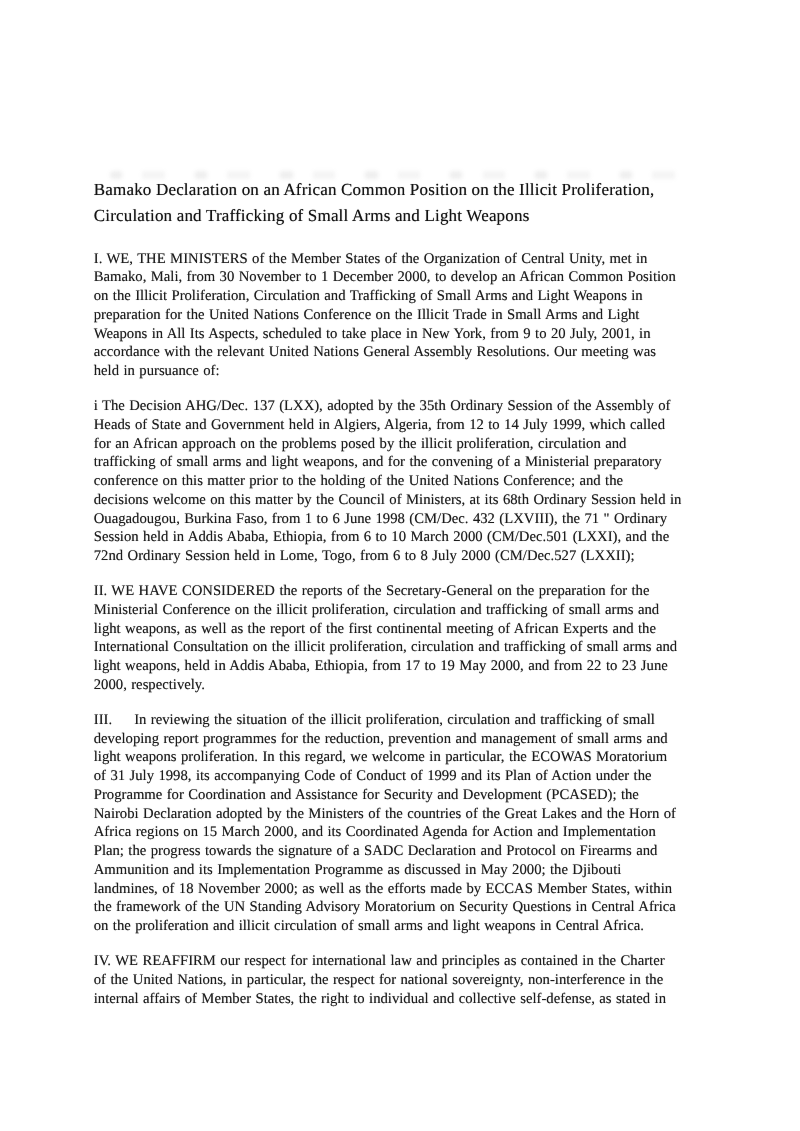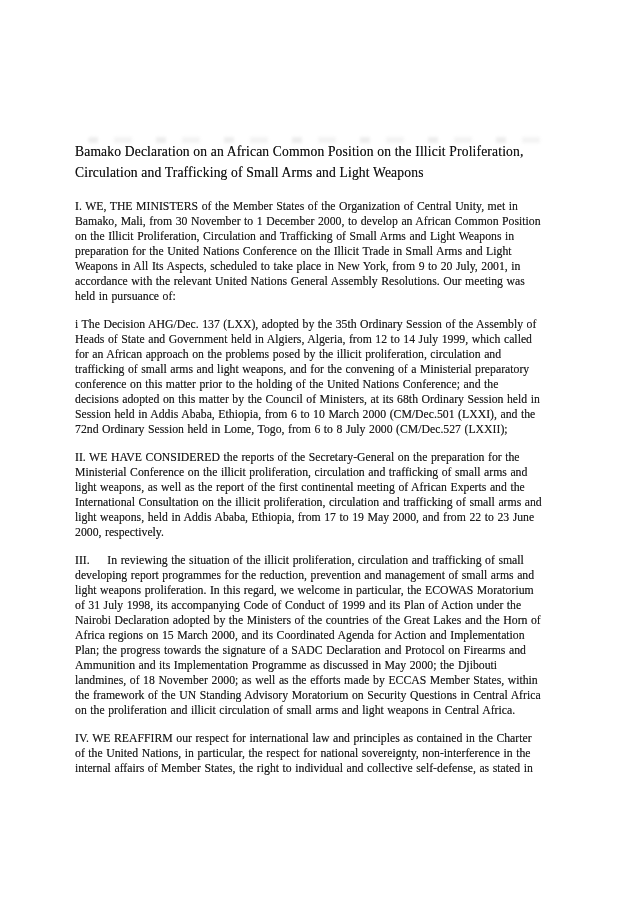--- a/index.html
+++ b/index.html
@@ -87,37 +87,39 @@
         <div class="line">Weapons in All Its Aspects, scheduled to take place in New York, from 9 to 20 July, 2001, in</div>
         <div class="line">accordance with the relevant United Nations General Assembly Resolutions. Our meeting was</div>
         <div class="line">held in pursuance of:</div>
       </div>
     <div class="para">
         <div class="line">i The Decision AHG/Dec. 137 (LXX), adopted by the 35th Ordinary Session of the Assembly of</div>
         <div class="line">Heads of State and Government held in Algiers, Algeria, from 12 to 14 July 1999, which called</div>
         <div class="line">for an African approach on the problems posed by the illicit proliferation, circulation and</div>
         <div class="line">trafficking of small arms and light weapons, and for the convening of a Ministerial preparatory</div>
         <div class="line">conference on this matter prior to the holding of the United Nations Conference; and the</div>
-        <div class="line">decisions adopted on this matter by the Council of Ministers, at its 68th Ordinary Session held in</div>
+        <div class="line">decisions welcome on this matter by the Council of Ministers, at its 68th Ordinary Session held in</div>
+        <div class="line">Ouagadougou, Burkina Faso, from 1 to 6 June 1998 (CM/Dec. 432 (LXVIII), the 71 " Ordinary</div>
         <div class="line">Session held in Addis Ababa, Ethiopia, from 6 to 10 March 2000 (CM/Dec.501 (LXXI), and the</div>
         <div class="line">72nd Ordinary Session held in Lome, Togo, from 6 to 8 July 2000 (CM/Dec.527 (LXXII);</div>
       </div>
     <div class="para">
         <div class="line">II. WE HAVE CONSIDERED the reports of the Secretary-General on the preparation for the</div>
         <div class="line">Ministerial Conference on the illicit proliferation, circulation and trafficking of small arms and</div>
         <div class="line">light weapons, as well as the report of the first continental meeting of African Experts and the</div>
         <div class="line">International Consultation on the illicit proliferation, circulation and trafficking of small arms and</div>
         <div class="line">light weapons, held in Addis Ababa, Ethiopia, from 17 to 19 May 2000, and from 22 to 23 June</div>
         <div class="line">2000, respectively.</div>
       </div>
     <div class="para">
         <div class="line">III.     In reviewing the situation of the illicit proliferation, circulation and trafficking of small</div>
         <div class="line">developing report programmes for the reduction, prevention and management of small arms and</div>
         <div class="line">light weapons proliferation. In this regard, we welcome in particular, the ECOWAS Moratorium</div>
         <div class="line">of 31 July 1998, its accompanying Code of Conduct of 1999 and its Plan of Action under the</div>
+        <div class="line">Programme for Coordination and Assistance for Security and Development (PCASED); the</div>
         <div class="line">Nairobi Declaration adopted by the Ministers of the countries of the Great Lakes and the Horn of</div>
         <div class="line">Africa regions on 15 March 2000, and its Coordinated Agenda for Action and Implementation</div>
         <div class="line">Plan; the progress towards the signature of a SADC Declaration and Protocol on Firearms and</div>
         <div class="line">Ammunition and its Implementation Programme as discussed in May 2000; the Djibouti</div>
         <div class="line">landmines, of 18 November 2000; as well as the efforts made by ECCAS Member States, within</div>
         <div class="line">the framework of the UN Standing Advisory Moratorium on Security Questions in Central Africa</div>
         <div class="line">on the proliferation and illicit circulation of small arms and light weapons in Central Africa.</div>
       </div>
     <div class="para">
         <div class="line">IV. WE REAFFIRM our respect for international law and principles as contained in the Charter</div>

